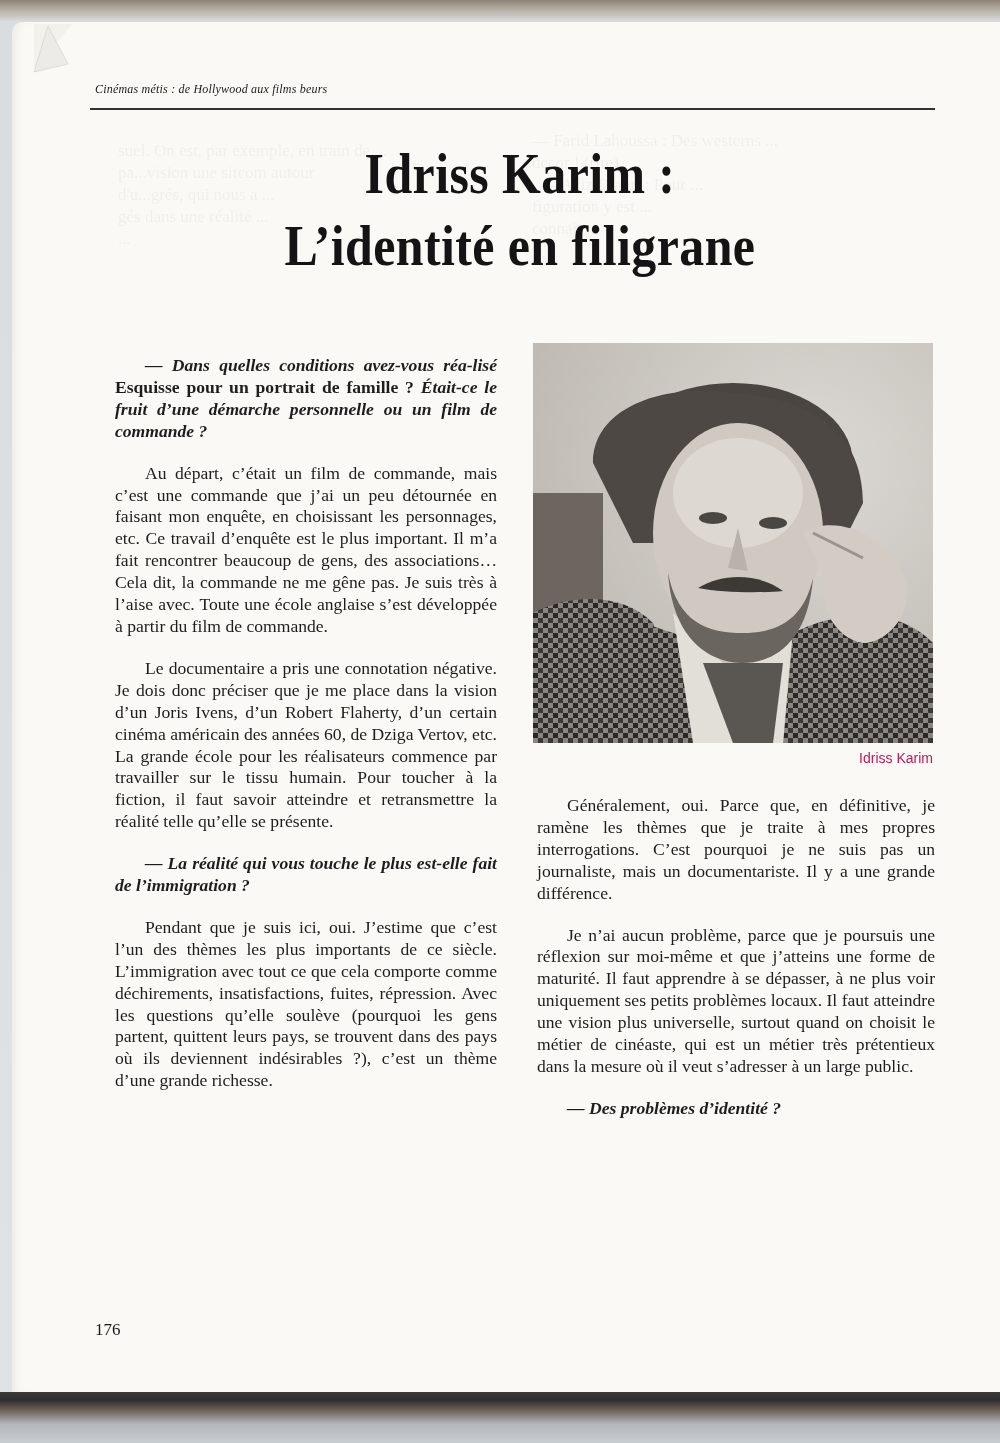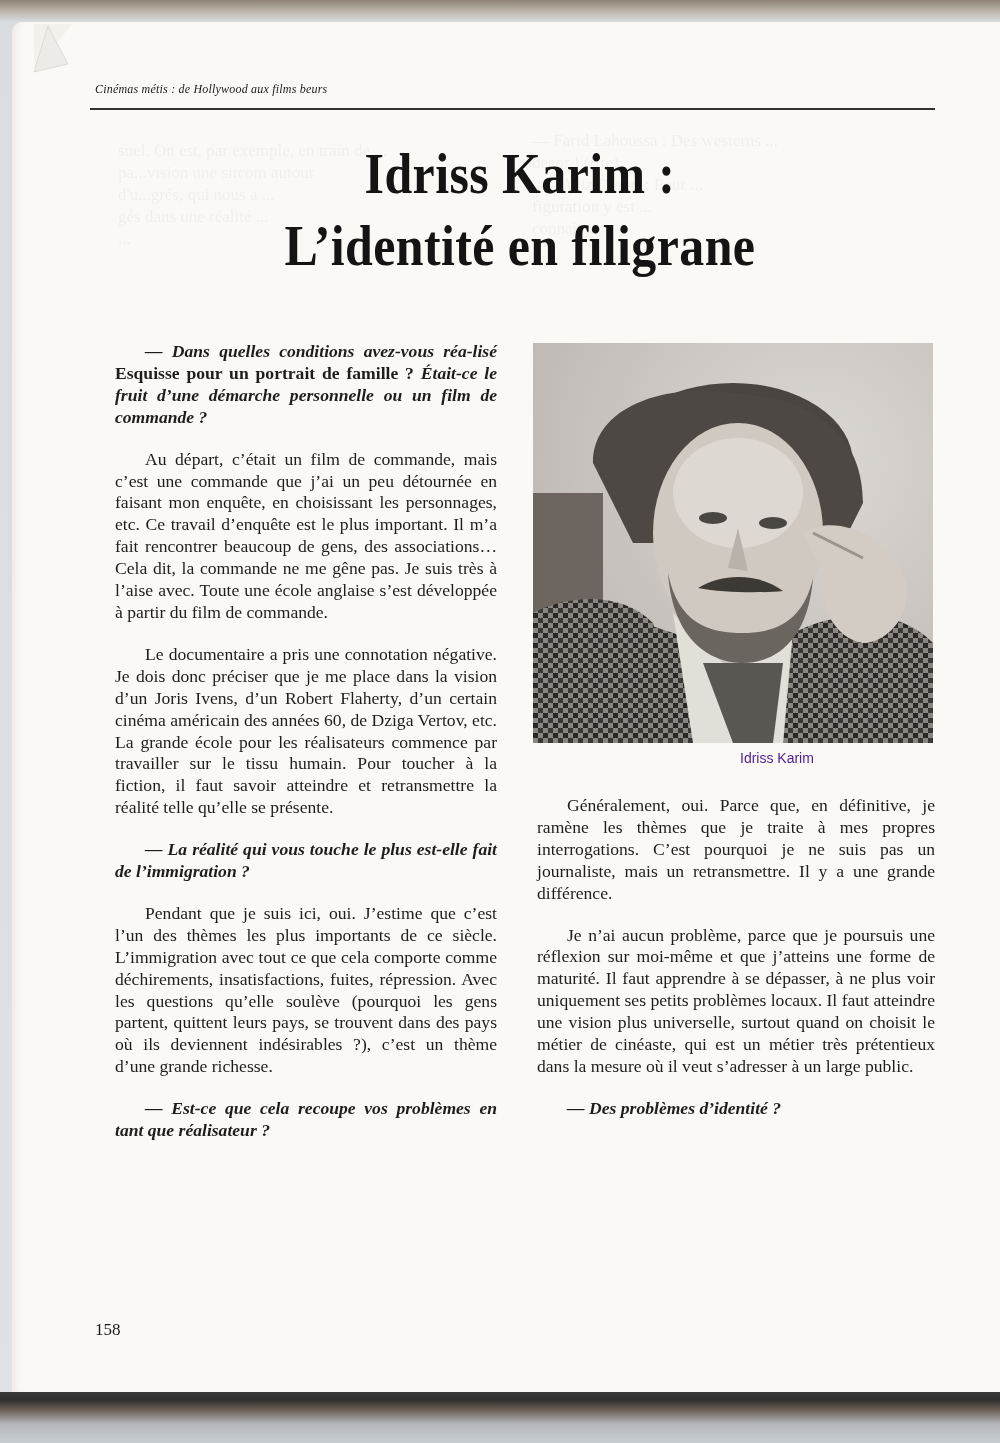--- a/index.html
+++ b/index.html
@@ -33,30 +33,30 @@
     font-family: "Liberation Serif", serif; font-weight: bold; font-size: 58px;
     line-height: 72px; color: #141414; transform: scaleX(0.86); transform-origin: center top;
     letter-spacing: 0.5px;
   }
   .col {
     position: absolute; color: #1d1d1d; font-size: 17.6px; line-height: 21.9px;
     text-align: justify;
   }
   .col-left { left: 115px; top: 340px; width: 382px; }
   .col-right { left: 537px; top: 795px; width: 398px; }
-  .q { font-style: italic; font-weight: bold; margin: 1px 0 20px 0; text-indent: 30px; }
+  .q { font-style: italic; font-weight: bold; margin: 15px 0 20px 0; text-indent: 30px; }
   .q .film { font-style: normal; font-weight: bold; }
   .a { margin: 0 0 20px 0; text-indent: 30px; }
   .photo {
     position: absolute; left: 533px; top: 343px; width: 400px; height: 400px;
     overflow: hidden; background: #cfcbc6;
   }
   .caption {
-    position: absolute; left: 740px; top: 750px; width: 193px; 
-    font-family: "Liberation Sans", "DejaVu Sans", sans-serif; font-size: 14px; color: #4c1d95;
+    position: absolute; left: 740px; top: 750px; width: 193px; text-align: right;
+    font-family: "Liberation Sans", "DejaVu Sans", sans-serif; font-size: 14px; color: #be185d;
   }
   .folio {
     position: absolute; left: 95px; top: 1320px; font-size: 17px; color: #1a1a1a;
   }
   .bleed {
     position: absolute; color: rgba(0,0,0,0.045); font-size: 17px; line-height: 22px;
     font-family: "Liberation Serif", serif; white-space: pre; pointer-events: none;
   }
 </style>
 </head>
@@ -89,21 +89,20 @@
 </h1>
 
 <div class="col col-left">
   <p class="q">
     <span>— Dans quelles conditions avez-vous réa-lisé </span><span class="film">Esquisse pour un portrait de famille ?</span><span> Était-ce le fruit d’une démarche personnelle ou un film de commande ?</span>
   </p>
   <p class="a">Au départ, c’était un film de commande, mais c’est une commande que j’ai un peu détournée en faisant mon enquête, en choisissant les personnages, etc. Ce travail d’enquête est le plus important. Il m’a fait rencontrer beaucoup de gens, des associations… Cela dit, la commande ne me gêne pas. Je suis très à l’aise avec. Toute une école anglaise s’est développée à partir du film de commande.</p>
   <p class="a">Le documentaire a pris une connotation négative. Je dois donc préciser que je me place dans la vision d’un Joris Ivens, d’un Robert Flaherty, d’un certain cinéma américain des années 60, de Dziga Vertov, etc. La grande école pour les réalisateurs commence par travailler sur le tissu humain. Pour toucher à la fiction, il faut savoir atteindre et retransmettre la réalité telle qu’elle se présente.</p>
   <p class="q">— La réalité qui vous touche le plus est-elle fait de l’immigration ?</p>
   <p class="a">Pendant que je suis ici, oui. J’estime que c’est l’un des thèmes les plus importants de ce siècle. L’immigration avec tout ce que cela comporte comme déchirements, insatisfactions, fuites, répression. Avec les questions qu’elle soulève (pourquoi les gens partent, quittent leurs pays, se trouvent dans des pays où ils deviennent indésirables ?), c’est un thème d’une grande richesse.</p>
-  <p class="q">— Est-ce que cela recoupe vos problèmes en tant que réalisateur ?</p>
 </div>
 
 <div class="photo">
   <svg width="400" height="400" viewBox="0 0 400 400">
     <defs>
       <pattern id="check" width="10" height="10" patternUnits="userSpaceOnUse">
         <rect width="10" height="10" fill="#8a8580"></rect>
         <rect width="5" height="5" fill="#2a2826"></rect>
         <rect x="5" y="5" width="5" height="5" fill="#3a3835"></rect>
       </pattern>
@@ -137,20 +136,20 @@
     <path d="M165,245 C190,230 225,230 250,248 C230,250 190,250 165,245 Z" fill="#3d3935"></path>
     <path d="M135,230 C140,300 180,320 210,320 C240,320 275,300 280,235 C270,280 240,290 210,290 C175,290 145,280 135,230 Z" fill="#6b6560"></path>
 
     <path d="M270,190 C300,170 350,190 370,230 C385,260 360,300 330,300 C300,295 285,260 290,230 Z" fill="#d2ccc5"></path>
     <path d="M280,190 L330,215" stroke="#9a948d" stroke-width="3"></path>
   </svg>
 </div>
 <div class="caption">Idriss Karim</div>
 
 <div class="col col-right">
-  <p class="a">Généralement, oui. Parce que, en définitive, je ramène les thèmes que je traite à mes propres interrogations. C’est pourquoi je ne suis pas un journaliste, mais un retransmettre. Il y a une grande différence.</p>
+  <p class="a">Généralement, oui. Parce que, en définitive, je ramène les thèmes que je traite à mes propres interrogations. C’est pourquoi je ne suis pas un journaliste, mais un documentariste. Il y a une grande différence.</p>
   <p class="a">Je n’ai aucun problème, parce que je poursuis une réflexion sur moi-même et que j’atteins une forme de maturité. Il faut apprendre à se dépasser, à ne plus voir uniquement ses petits problèmes locaux. Il faut atteindre une vision plus universelle, surtout quand on choisit le métier de cinéaste, qui est un métier très prétentieux dans la mesure où il veut s’adresser à un large public.</p>
   <p class="q">— Des problèmes d’identité ?</p>
 </div>
 
-<div class="folio">158</div>
+<div class="folio">176</div>
 
 <div class="bottom-shadow"></div>
 
 </body></html>

